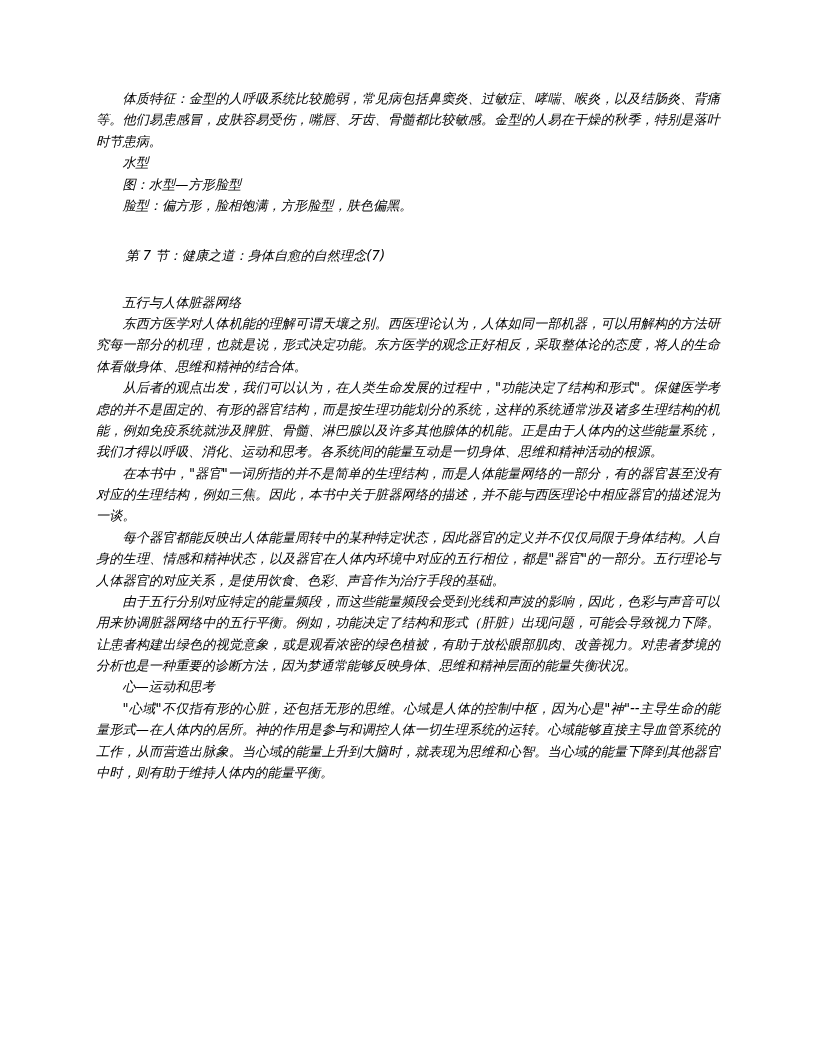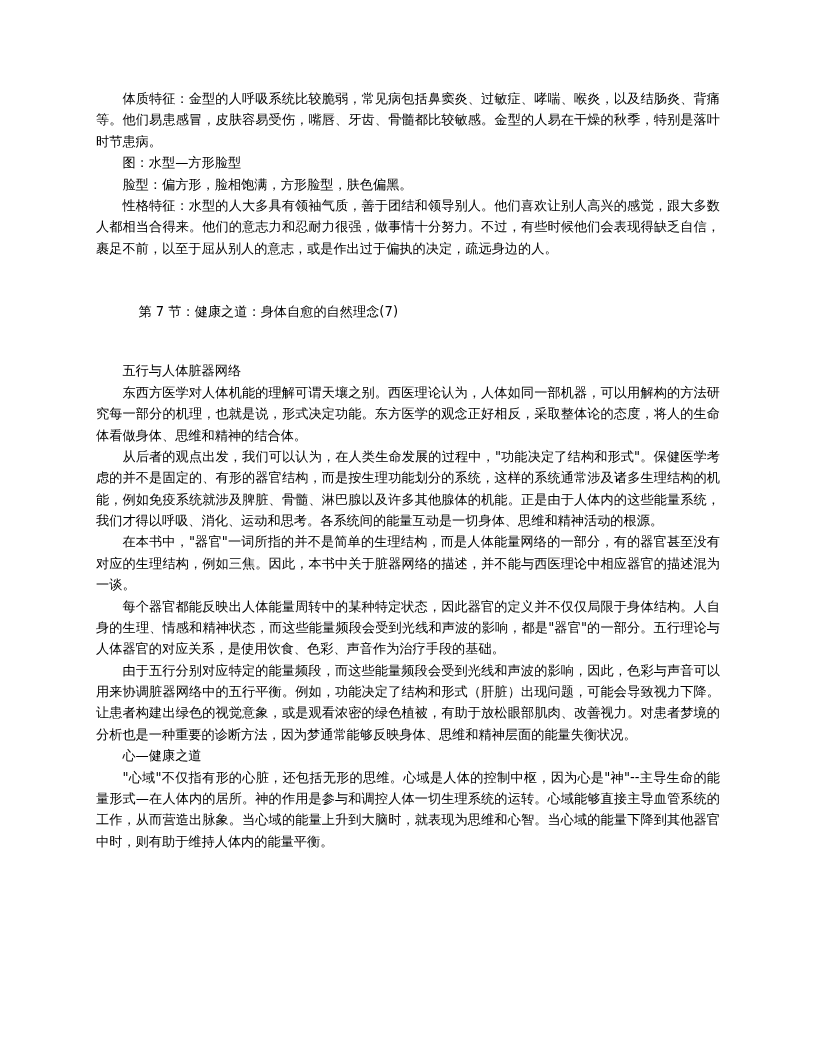--- a/index.html
+++ b/index.html
@@ -22,55 +22,56 @@
   }
   .doc-body {
     font-size: 13.2px;
     line-height: 1.62;
     text-align: justify;
     text-justify: inter-ideograph;
   }
   p {
     margin: 0;
     text-indent: 2em;
+    font-style: italic;
   }
   .heading {
-    margin: 16px;
+    margin: 3px;
     text-indent: 2em;
   }
   .spacer-lg {
     height: 26px;
   }
   .spacer-md {
     height: 22px;
   }
 </style>
 </head>
 <body>
 
 <div class="page">
   <div class="doc-body">
 
     <p>体质特征：金型的人呼吸系统比较脆弱，常见病包括鼻窦炎、过敏症、哮喘、喉炎，以及结肠炎、背痛等。他们易患感冒，皮肤容易受伤，嘴唇、牙齿、骨髓都比较敏感。金型的人易在干燥的秋季，特别是落叶时节患病。</p>
+    <p>水型</p>
     <p>图：水型—方形脸型</p>
     <p>脸型：偏方形，脸相饱满，方形脸型，肤色偏黑。</p>
-    <p>性格特征：水型的人大多具有领袖气质，善于团结和领导别人。他们喜欢让别人高兴的感觉，跟大多数人都相当合得来。他们的意志力和忍耐力很强，做事情十分努力。不过，有些时候他们会表现得缺乏自信，裹足不前，以至于屈从别人的意志，或是作出过于偏执的决定，疏远身边的人。</p>
 
     <div class="spacer-lg"></div>
 
     <p class="heading">第 7 节：健康之道：身体自愈的自然理念(7)</p>
 
     <div class="spacer-md"></div>
 
     <p>五行与人体脏器网络</p>
     <p>东西方医学对人体机能的理解可谓天壤之别。西医理论认为，人体如同一部机器，可以用解构的方法研究每一部分的机理，也就是说，形式决定功能。东方医学的观念正好相反，采取整体论的态度，将人的生命体看做身体、思维和精神的结合体。</p>
     <p>从后者的观点出发，我们可以认为，在人类生命发展的过程中，"功能决定了结构和形式"。保健医学考虑的并不是固定的、有形的器官结构，而是按生理功能划分的系统，这样的系统通常涉及诸多生理结构的机能，例如免疫系统就涉及脾脏、骨髓、淋巴腺以及许多其他腺体的机能。正是由于人体内的这些能量系统，我们才得以呼吸、消化、运动和思考。各系统间的能量互动是一切身体、思维和精神活动的根源。</p>
     <p>在本书中，"器官"一词所指的并不是简单的生理结构，而是人体能量网络的一部分，有的器官甚至没有对应的生理结构，例如三焦。因此，本书中关于脏器网络的描述，并不能与西医理论中相应器官的描述混为一谈。</p>
-    <p>每个器官都能反映出人体能量周转中的某种特定状态，因此器官的定义并不仅仅局限于身体结构。人自身的生理、情感和精神状态，而这些能量频段会受到光线和声波的影响，都是"器官"的一部分。五行理论与人体器官的对应关系，是使用饮食、色彩、声音作为治疗手段的基础。</p>
+    <p>每个器官都能反映出人体能量周转中的某种特定状态，因此器官的定义并不仅仅局限于身体结构。人自身的生理、情感和精神状态，以及器官在人体内环境中对应的五行相位，都是"器官"的一部分。五行理论与人体器官的对应关系，是使用饮食、色彩、声音作为治疗手段的基础。</p>
     <p>由于五行分别对应特定的能量频段，而这些能量频段会受到光线和声波的影响，因此，色彩与声音可以用来协调脏器网络中的五行平衡。例如，功能决定了结构和形式（肝脏）出现问题，可能会导致视力下降。让患者构建出绿色的视觉意象，或是观看浓密的绿色植被，有助于放松眼部肌肉、改善视力。对患者梦境的分析也是一种重要的诊断方法，因为梦通常能够反映身体、思维和精神层面的能量失衡状况。</p>
-    <p>心—健康之道</p>
+    <p>心—运动和思考</p>
     <p>"心域"不仅指有形的心脏，还包括无形的思维。心域是人体的控制中枢，因为心是"神"--主导生命的能量形式—在人体内的居所。神的作用是参与和调控人体一切生理系统的运转。心域能够直接主导血管系统的工作，从而营造出脉象。当心域的能量上升到大脑时，就表现为思维和心智。当心域的能量下降到其他器官中时，则有助于维持人体内的能量平衡。</p>
 
     <div class="spacer-lg"></div>
 
 
   </div>
 </div>
 
 </body></html>

